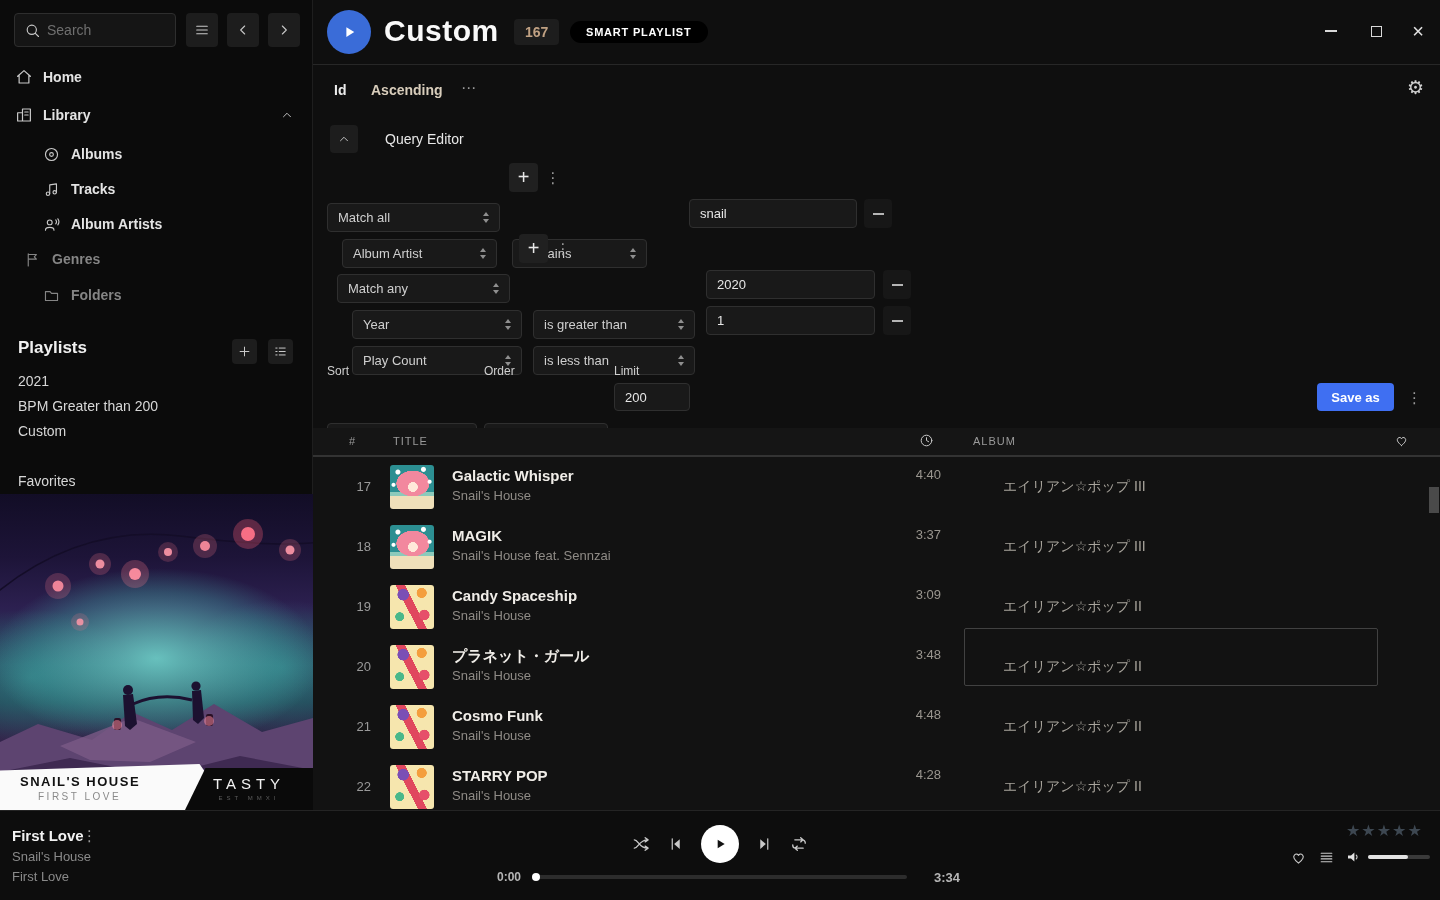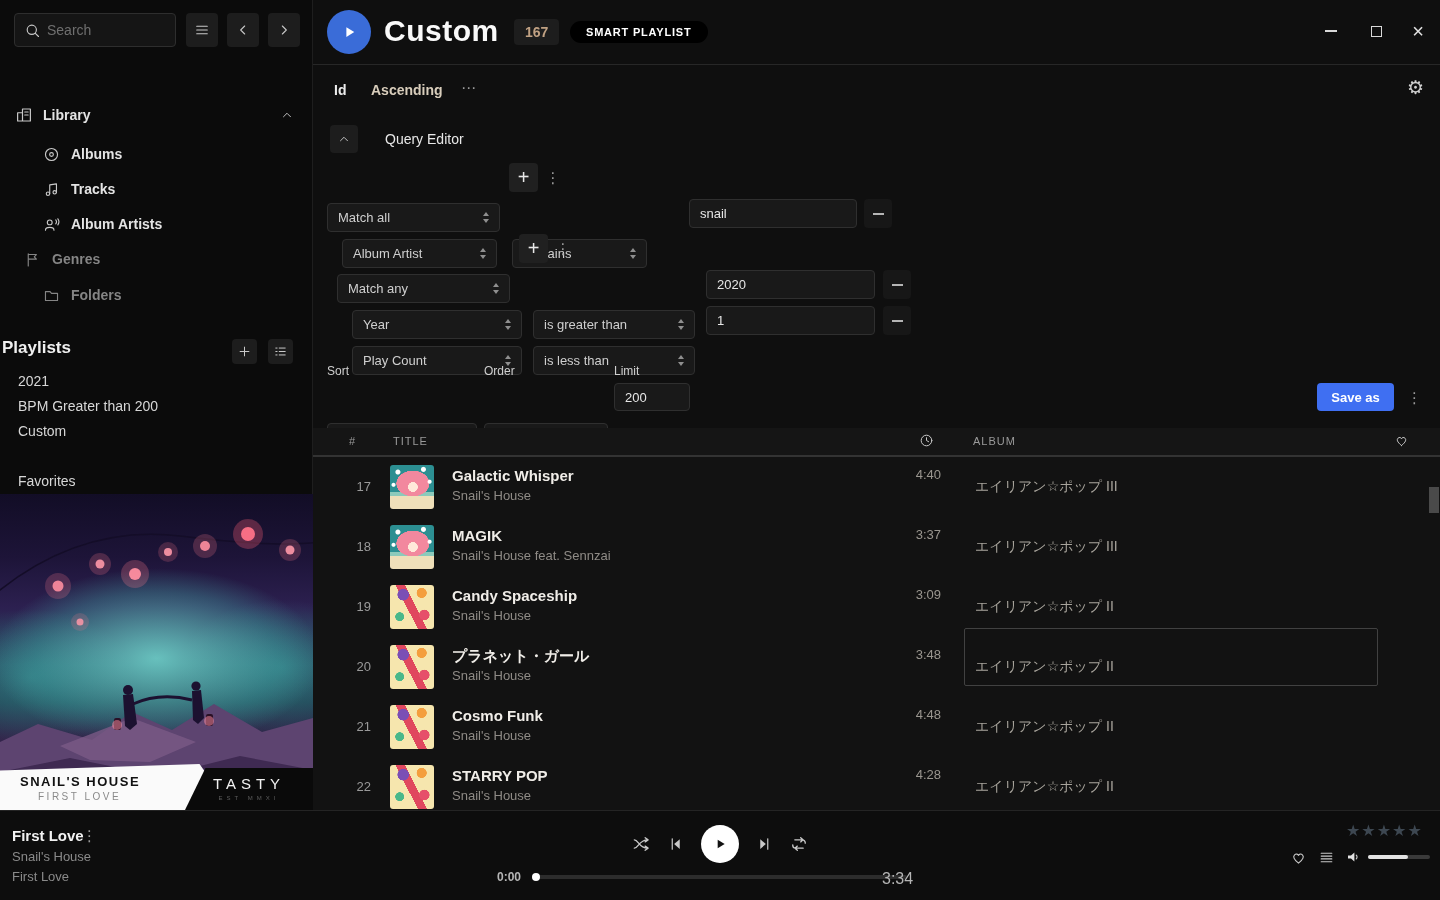--- a/index.html
+++ b/index.html
@@ -30,21 +30,21 @@
   .search-wrap svg { position:absolute; left:9px; top:8px; }
   .search-input { position:absolute; left:32px; top:0; width:124px; height:32px; background:transparent; border:none; outline:none;
     color:#bbb; font-size:14px; font-family:"Liberation Sans","DejaVu Sans",sans-serif; }
   .search-input::placeholder { color:#6f6f6f; }
   .tb-btn { position:absolute; top:13px; width:32px; height:34px; }
   .nav-item { position:absolute; left:0; width:100%; height:30px; display:flex; align-items:center; cursor:pointer; }
   .nav-item .lbl { font-size:14px; font-weight:bold; color:#e4e4e4; }
   .nav-item.dim .lbl { color:#858585; }
   .nav-item.dim .ico { stroke:#858585; }
   .nav-ico { display:flex; width:18px; margin-right:10px; }
-  .pl-title { position:absolute; left:2px; top:338px; font-size:17px; font-weight:bold; color:#f0f0f0; }
+  .pl-title { position:absolute; left:18px; top:338px; font-size:17px; font-weight:bold; color:#f0f0f0; }
   .pl-btn { position:absolute; top:339px; width:25px; height:25px; }
   .pl-item { position:absolute; left:18px; width:270px; height:25px; font-size:14px; color:#d7d7d7; display:flex; align-items:center; cursor:pointer; }
 
   
   .cover { position:absolute; left:0; top:494px; width:313px; height:316px; overflow:hidden;
     background:
       radial-gradient(ellipse 70% 38% at 50% 52%, rgba(125,235,222,.75), rgba(70,180,175,.32) 55%, transparent 75%),
       radial-gradient(ellipse 45% 30% at 10% 58%, rgba(62,165,162,.5), transparent 72%),
       radial-gradient(ellipse 45% 30% at 90% 55%, rgba(62,165,162,.5), transparent 72%),
       linear-gradient(180deg,#120d26 0%,#1d1438 20%,#2c2050 36%,#27445c 54%,#1f3a4e 66%,#33234a 78%,#271a3a 100%); }
@@ -93,21 +93,21 @@
   .thead { position:absolute; left:0; top:428px; width:100%; height:27px; background:#151515; }
   .thead-sep { position:absolute; left:0; top:455px; width:100%; height:2px; background:#333; }
   .th { position:absolute; top:7px; font-size:11px; letter-spacing:1px; color:#9a9a9a; cursor:pointer; }
   .tbody { position:absolute; left:0; top:457px; width:100%; height:353px; background:#121212; }
   .trow { position:absolute; left:0; width:100%; height:60px; cursor:pointer; }
   .tnum { position:absolute; left:20px; top:22px; width:38px; text-align:right; font-size:13px; color:#9a9a9a; }
   .tthumb { position:absolute; left:77px; top:8px; width:44px; height:44px; border-radius:3px; }
   .ttitle { position:absolute; left:139px; top:10px; font-size:15px; font-weight:600; color:#f0ede8; }
   .tartist { position:absolute; left:139px; top:31px; font-size:13px; color:#8f8b86; }
   .tdur { position:absolute; left:560px; top:10px; width:68px; text-align:right; font-size:13px; color:#9a968f; }
-  .talbum { position:absolute; left:662px; top:21px; font-size:14px; color:#a8a49c;text-align:center; }
+  .talbum { position:absolute; left:690px; top:21px; font-size:14px; color:#a8a49c;text-align:center; }
   .cell-select { position:absolute; left:651px; top:628px; width:414px; height:58px; border:1px solid #414141; border-radius:2px; }
   .art-ap3 { background:
       radial-gradient(circle at 18% 16%, #fff 0 2px, transparent 3px),
       radial-gradient(circle at 76% 10%, #fff 0 2px, transparent 3px),
       radial-gradient(circle at 90% 38%, #fff 0 1.5px, transparent 2.5px),
       radial-gradient(circle at 8% 45%,  #fff 0 1.5px, transparent 2.5px),
       radial-gradient(circle at 52% 50%, #ffe9da 0 15%, transparent 16%),
       radial-gradient(ellipse 62% 48% at 52% 42%, #f2889e 0 60%, transparent 61%),
       linear-gradient(180deg,#2c8f92 0 62%, #8ccabb 62% 70%, #efdfb9 70% 100%); }
   .art-ap2 { background:
@@ -122,21 +122,21 @@
   
   .playerbar { position:absolute; left:0; top:810px; width:1440px; height:90px; background:#0d0d0d; border-top:1px solid #242424; }
   .np-title { position:absolute; left:12px; top:16px; font-size:15px; font-weight:bold; color:#f2f2f2; }
   .np-dots { position:absolute; left:82px; top:17px; }
   .np-artist { position:absolute; left:12px; top:38px; font-size:13px; color:#8a8a8a; }
   .np-album { position:absolute; left:12px; top:58px; font-size:13px; color:#8a8a8a; }
   .transport { position:absolute; left:629px; top:14px; width:182px; height:38px; display:flex; align-items:center; justify-content:center; gap:16px; }
   .t-ico { cursor:pointer; display:flex; }
   .play-btn { width:38px; height:38px; border-radius:50%; background:#fff; display:flex; align-items:center; justify-content:center; cursor:pointer; }
   .time-l { position:absolute; left:455px; top:59px; width:66px; text-align:right; font-size:12px; font-weight:bold; color:#b5b5b5; }
-  .time-r { position:absolute; left:882px; top:59px; font-size:16px; font-weight:normal; color:#b5b5b5; }
+  .time-r { position:absolute; left:934px; top:59px; font-size:13px; font-weight:bold; color:#b5b5b5; }
   .seek { position:absolute; left:532px; top:64px; width:375px; height:4px; border-radius:2px; background:#2c2c2c; cursor:pointer; }
   .seek-thumb { position:absolute; left:0; top:-2px; width:8px; height:8px; border-radius:50%; background:#fff; }
   .stars { position:absolute; left:1346px; top:10px; display:flex; gap:1px; }
   .stars span { font-size:16px; color:#3d4751; cursor:pointer; font-family:"DejaVu Sans",sans-serif; }
   .pb-ico { position:absolute; top:38px; cursor:pointer; display:flex; }
   .vol-track { position:absolute; left:1368px; top:44px; width:62px; height:4px; border-radius:2px; background:#3a3a3a; cursor:pointer; }
   .vol-fill { width:64%; height:4px; border-radius:2px; background:#e3e3e3; }
 </style>
 </head>
 <body>
@@ -161,20 +161,28 @@
       <svg width="16" height="16" viewBox="0 0 24 24">
           <path class="ico" stroke-width="2.2" d="M14.5 6 L8.5 12 L14.5 18"></path>
         </svg>
     </div>
     <div class="tb-btn btn-dark" style="left:268px">
       <svg width="16" height="16" viewBox="0 0 24 24">
           <path class="ico" stroke-width="2.2" d="M9.5 6 L15.5 12 L9.5 18"></path>
         </svg>
     </div>
 
+    <div class="nav-item" style="top:62px; padding-left:15px">
+      <span class="nav-ico">
+          <svg width="18" height="18" viewBox="0 0 24 24">
+            <path class="ico" d="M3.5 11 L12 3.5 L20.5 11 M5.5 9.5 V20 H18.5 V9.5"></path>
+          </svg>
+        </span>
+      <span class="lbl">Home</span>
+    </div>
     <div class="nav-item" style="top:100px; padding-left:15px">
       <span class="nav-ico">
           <svg width="18" height="18" viewBox="0 0 24 24">
             <path class="ico" d="M3.5 20 V9 H10 M10 20 V4 H20.5 V20 M3.5 20 H20.5 M13 8 h4.5 M13 12 h4.5"></path>
           </svg>
         </span>
       <span class="lbl">Library</span>
       <span style="position:absolute; right:18px; display:flex">
           <svg width="14" height="14" viewBox="0 0 24 24">
             <path class="ico" d="M6 15 L12 9 L18 15"></path>

